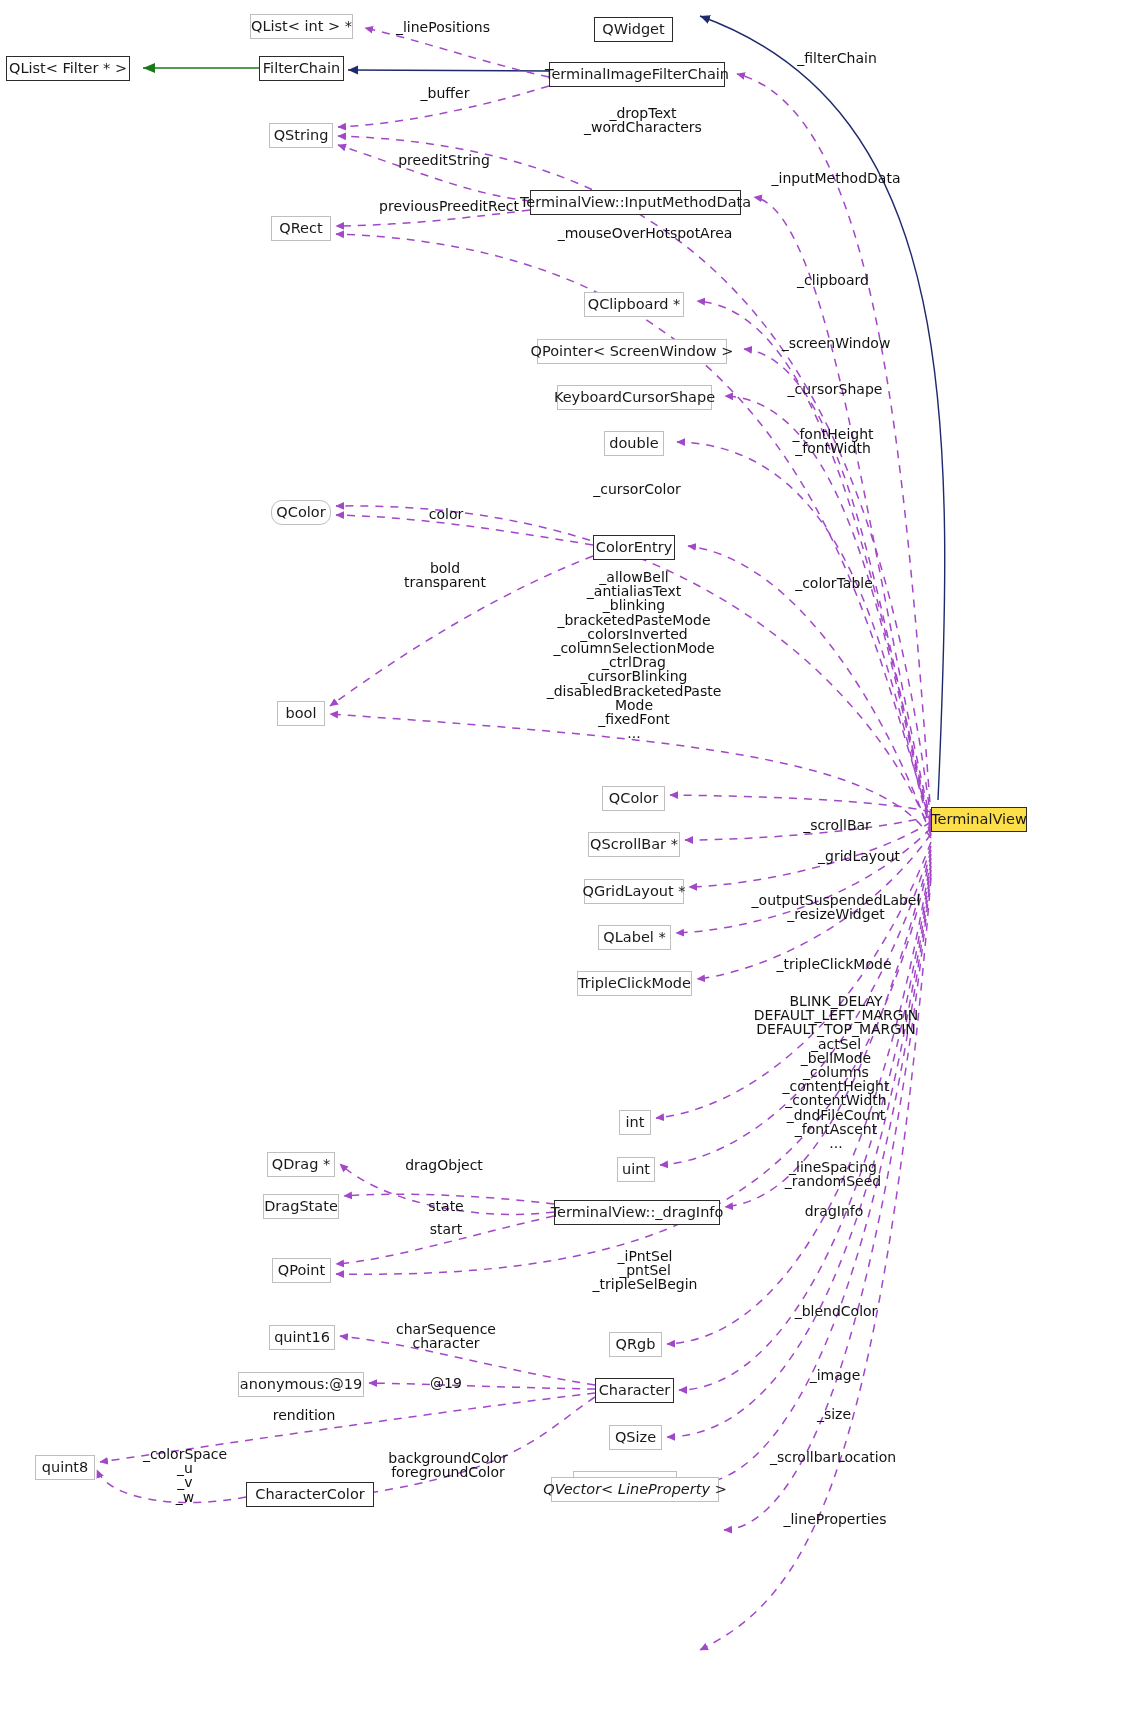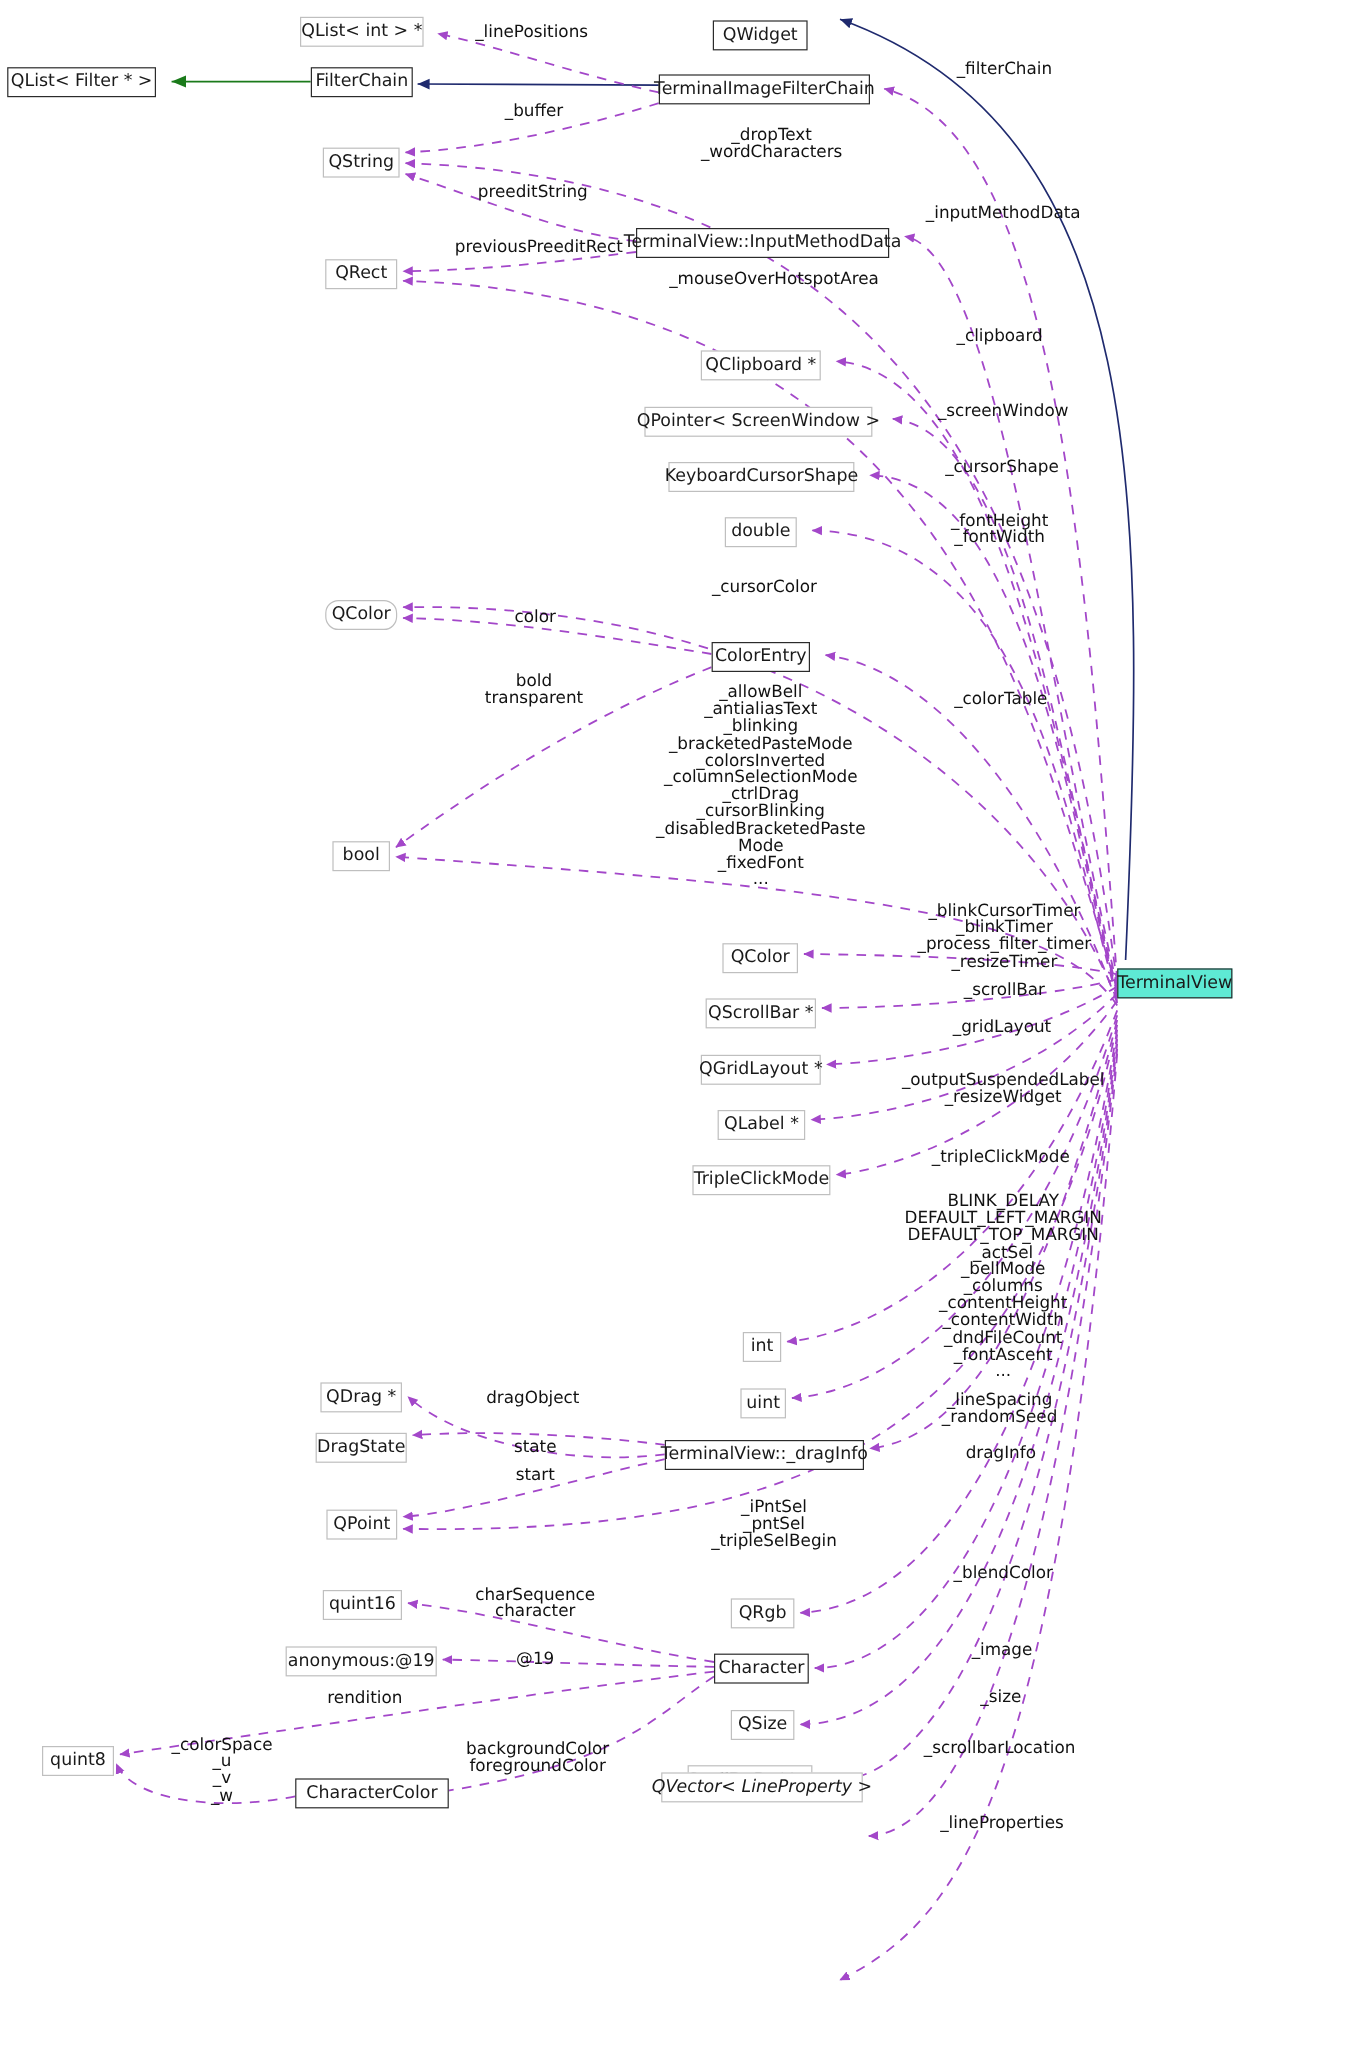--- a/index.html
+++ b/index.html
@@ -37,21 +37,21 @@
     justify-content: center;
     white-space: nowrap;
     padding: 0 7px;
     height: 25px;
   }
   .node.strong {
     border: 1.6px solid #2b2b2b;
   }
   .node.focus {
     border: 1.6px solid #2b2b2b;
-    background: #5eead4;
+    background: #fde047;
   }
   .edge-label {
     position: absolute;
     color: #111111;
     font-size: 14px;
     line-height: 14.2px;
     white-space: pre;
     text-align: center;
     transform: translateX(-50%);
   }
@@ -268,26 +268,22 @@
 _colorsInverted
 _columnSelectionMode
 _ctrlDrag
 _cursorBlinking
 _disabledBracketedPaste
 Mode
 _fixedFont
 ...</div>
   <div class="edge-label" style="left:445px;top:561px;">bold
 transparent</div>
-  <div class="edge-label" style="left:837px;top:752px;">_blinkCursorTimer
-_blinkTimer
-_process_filter_timer
-_resizeTimer</div>
   <div class="edge-label" style="left:837px;top:818px;">_scrollBar</div>
-  <div class="edge-label" style="left:835px;top:849px;text-align:right;">_gridLayout</div>
+  <div class="edge-label" style="left:859px;top:849px;text-align:right;">_gridLayout</div>
   <div class="edge-label" style="left:836px;top:893px;">_outputSuspendedLabel
 _resizeWidget</div>
   <div class="edge-label" style="left:834px;top:957px;">_tripleClickMode</div>
   <div class="edge-label" style="left:836px;top:994px;">BLINK_DELAY
 DEFAULT_LEFT_MARGIN
 DEFAULT_TOP_MARGIN
 _actSel
 _bellMode
 _columns
 _contentHeight

